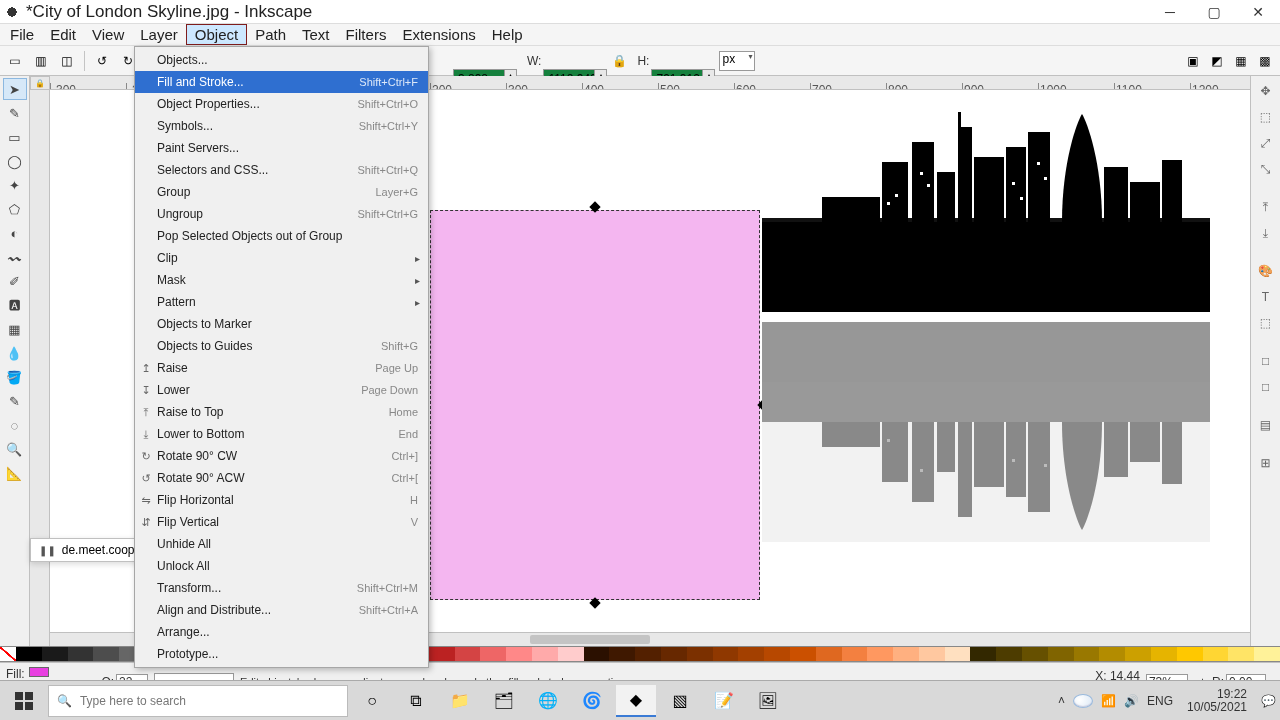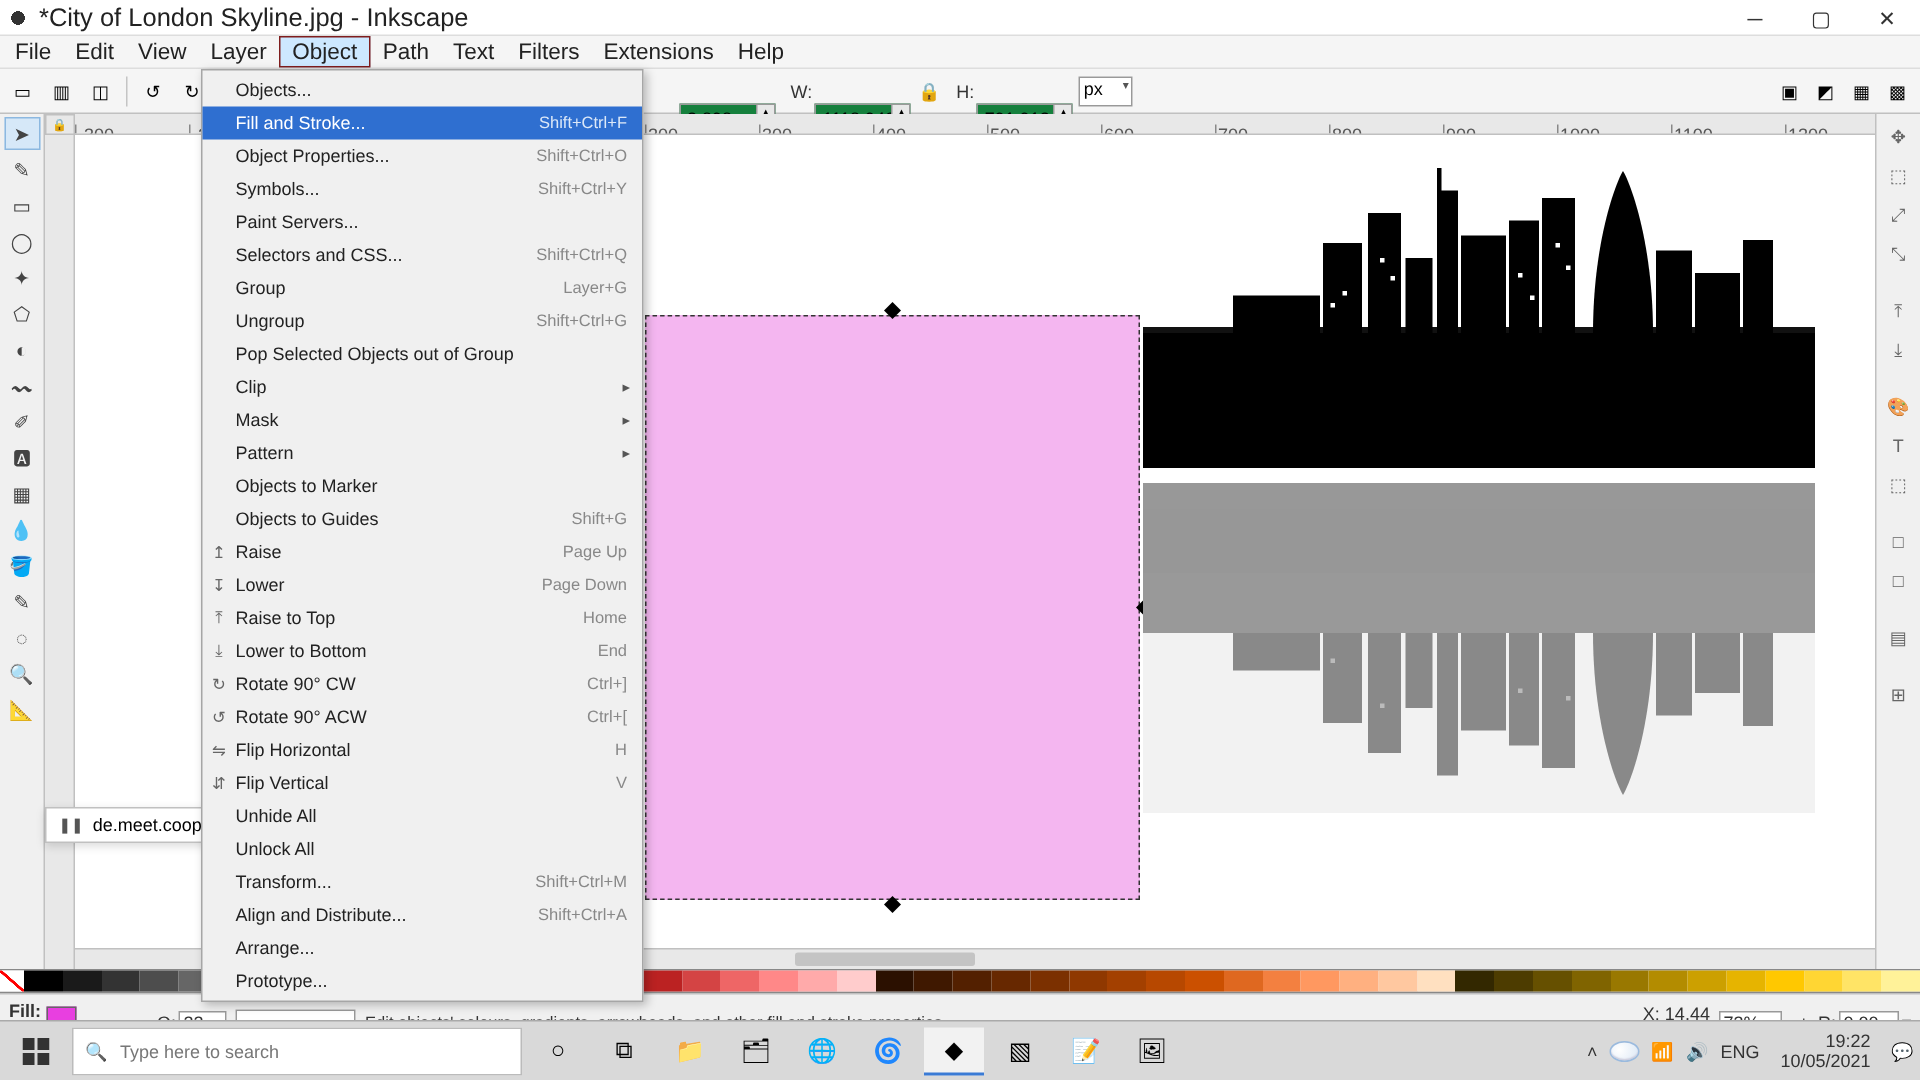--- a/index.html
+++ b/index.html
@@ -75,21 +75,21 @@
 
 
 .palette { height: 16px; display: flex; border-top: 1px solid #888; border-bottom: 1px solid #888; }
 .palette .none-swatch { width: 16px; background: #fff; position: relative; }
 .palette .none-swatch::after { content: ""; position: absolute; inset: 0; background: linear-gradient(to top right, transparent 45%, red 46%, red 54%, transparent 55%); }
 .palette .sw { flex: 1; }
 
 
 .statusbar { height: 38px; background: #f0f0f0; border-top: 1px solid #c0c0c0; display: flex; align-items: center; padding: 0 6px; gap: 6px; font-size: 11px; color: #333; }
 .statusbar .fillstroke { display: flex; flex-direction: column; gap: 1px; font-size: 10px; }
-.statusbar .fillstroke .row { display: flex; align-items: flex-end; gap: 4px; font-weight: bold; }
+.statusbar .fillstroke .row { display: flex; align-items: flex-start; gap: 4px; }
 .statusbar .fillstroke .swatch { width: 20px; height: 10px; border: 1px solid #666; }
 .statusbar .opacity { display: flex; align-items: center; gap: 2px; }
 .statusbar .opacity .field { width: 32px; height: 16px; border: 1px solid #999; background: #fff; padding: 0 2px; font-size: 10px; display: flex; align-items: center; }
 .statusbar .layer-sel { width: 80px; height: 18px; border: 1px solid #999; background: #fff; }
 .statusbar .hint { flex: 1; font-size: 11px; color: #333; white-space: nowrap; overflow: hidden; text-overflow: ellipsis; }
 .statusbar .coords { display: flex; flex-direction: column; font-size: 10px; line-height: 12px; text-align: right; }
 .statusbar .zoom { display: flex; align-items: center; gap: 2px; }
 .statusbar .zoom .field { width: 42px; height: 16px; border: 1px solid #999; background: #fff; font-size: 10px; display: flex; align-items: center; padding: 0 2px; }
 .statusbar .rot { display: flex; align-items: center; gap: 2px; }
 .statusbar .rot .field { width: 40px; height: 16px; border: 1px solid #999; background: #fff; font-size: 10px; display: flex; align-items: center; padding: 0 2px; }

